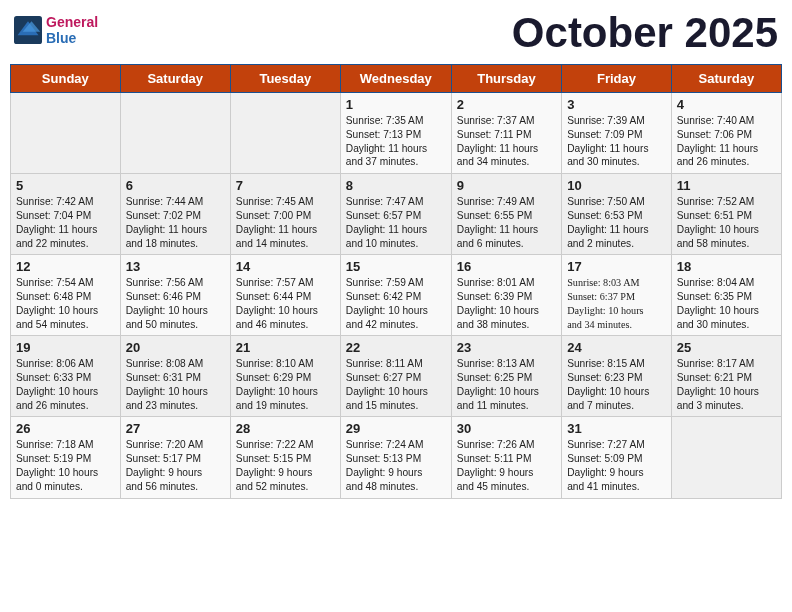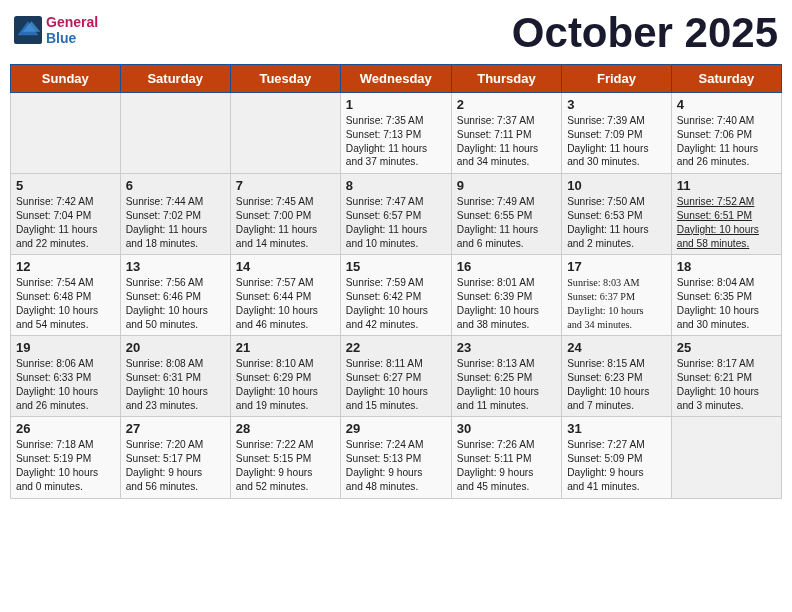--- a/index.html
+++ b/index.html
@@ -188,21 +188,21 @@
         </td>
         <td>
           <span class="day-num">10</span>
           <div class="cell-content" style="white-space: pre-line;">Sunrise: 7:50 AM
 Sunset: 6:53 PM
 Daylight: 11 hours
 and 2 minutes.</div>
         </td>
         <td>
           <span class="day-num">11</span>
-          <div class="cell-content" style="white-space: pre-line; text-decoration: underline;">Sunrise: 7:52 AM
+          <div class="cell-content" style="white-space: pre-line;">Sunrise: 7:52 AM
 Sunset: 6:51 PM
 Daylight: 10 hours
 and 58 minutes.</div>
         </td>
       </tr>
       <tr>
         <td>
           <span class="day-num">12</span>
           <div class="cell-content" style="white-space: pre-line;">Sunrise: 7:54 AM
 Sunset: 6:48 PM

